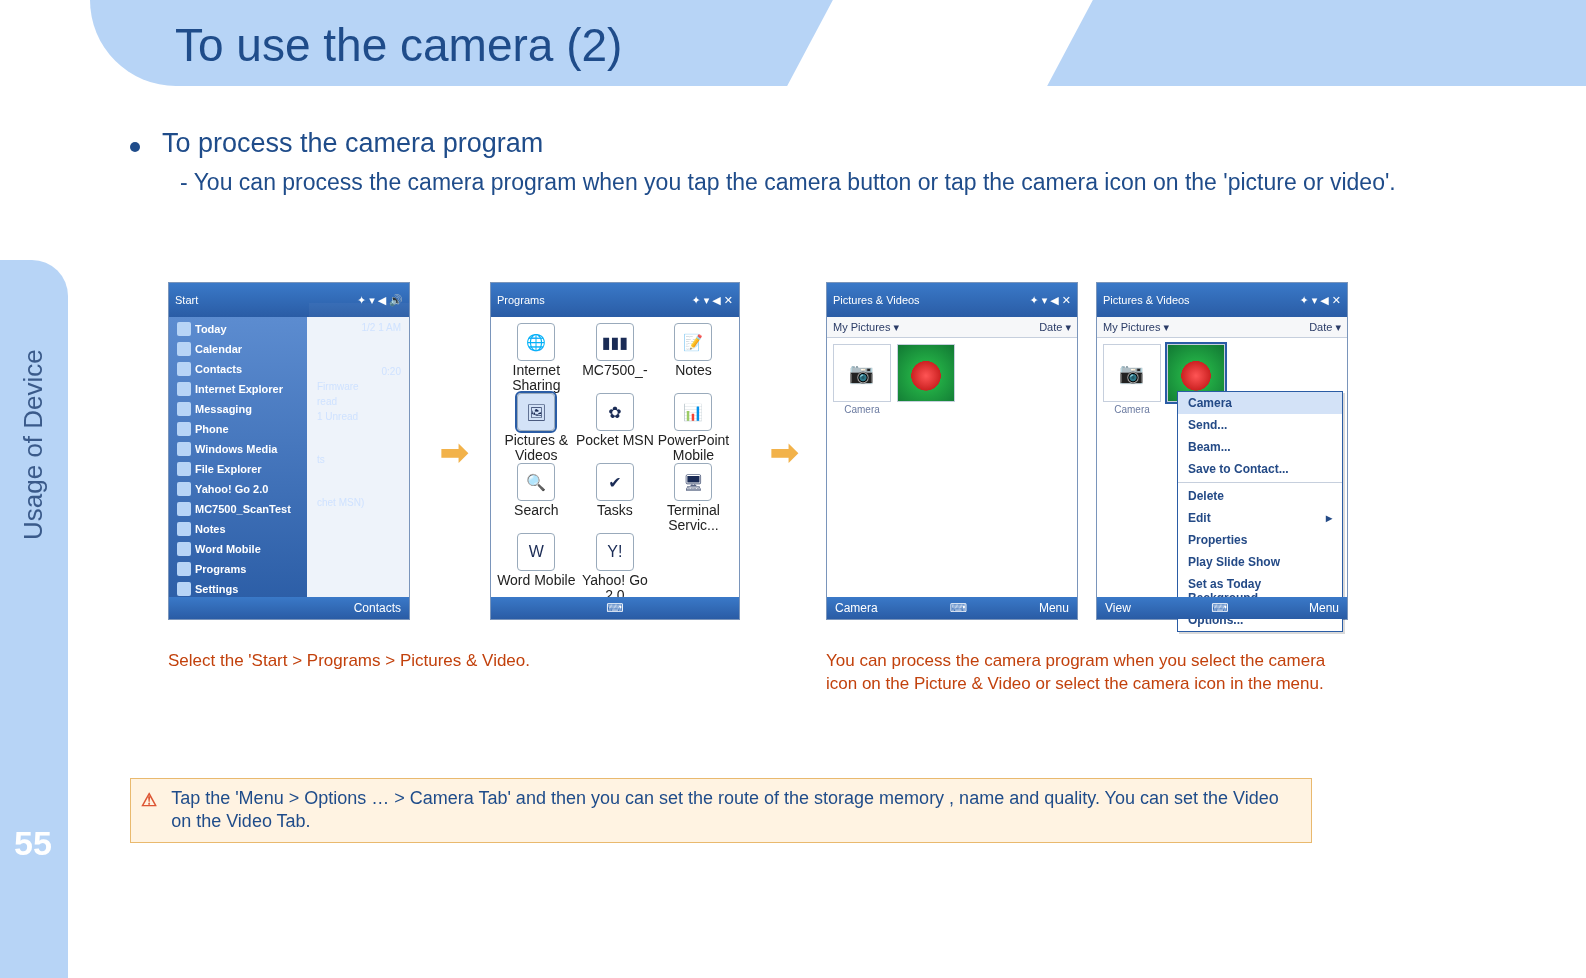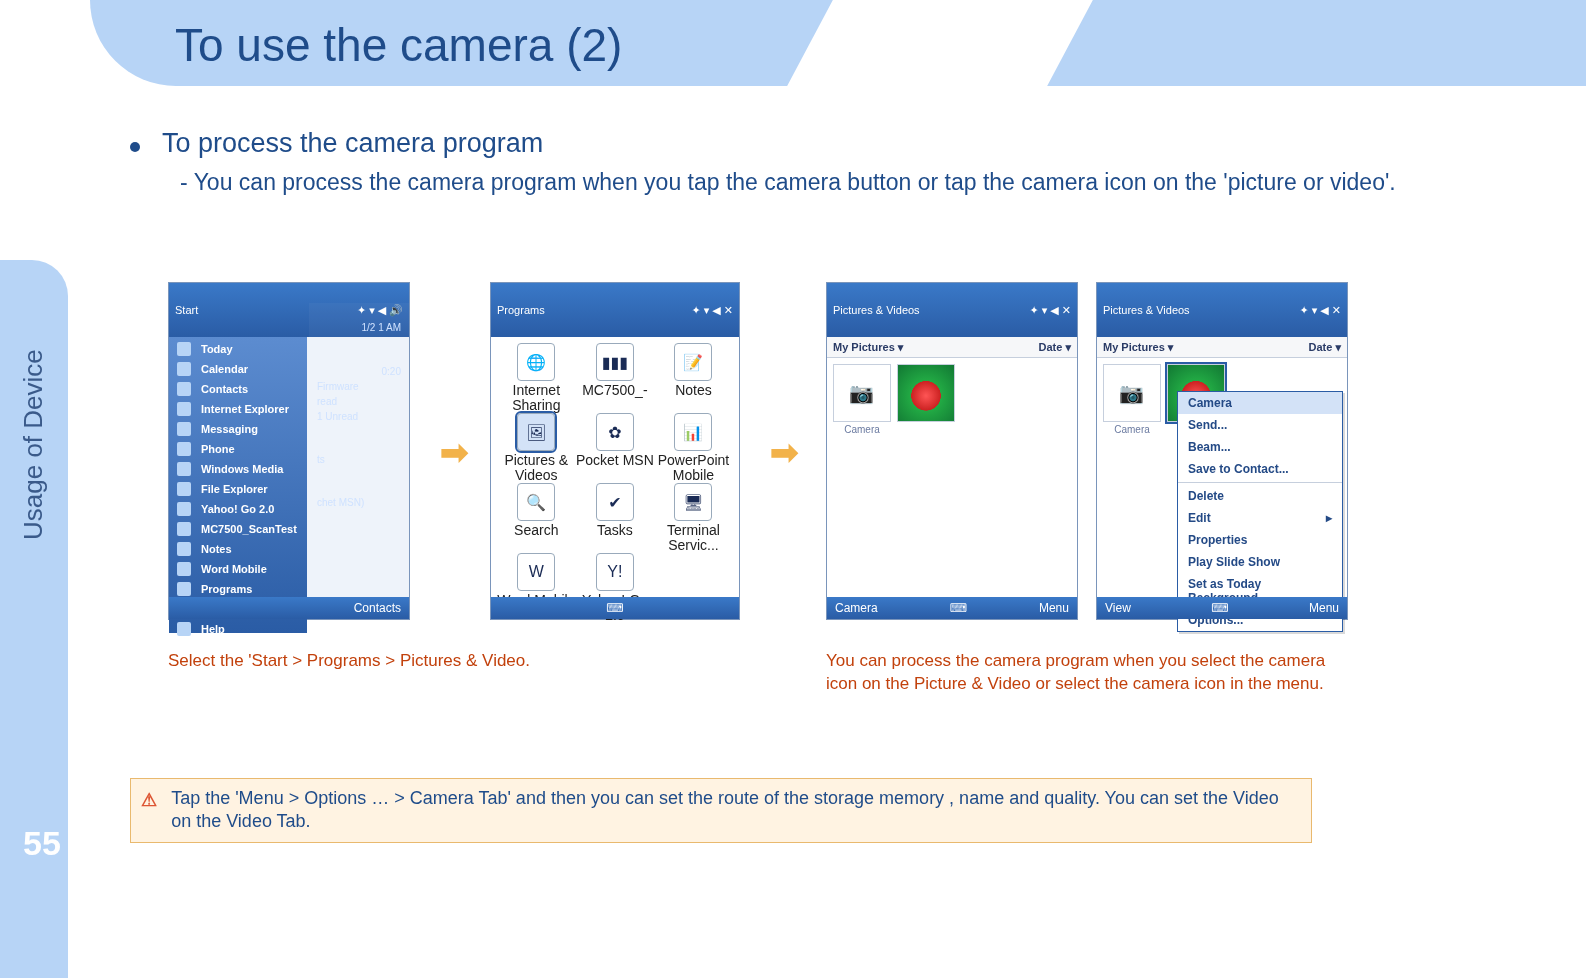--- a/index.html
+++ b/index.html
@@ -4,40 +4,40 @@
 <style>
   html,body{margin:0;padding:0;font-family:Tahoma,Verdana,Arial,sans-serif;background:#fff;color:#0f356e;}
   .page{position:relative;width:1586px;height:978px;overflow:hidden;}
   
   .hdr{position:absolute;left:90px;top:0;right:0;height:86px;background:#b7d4f6;border-bottom-left-radius:86px;}
   .hdr-right-notch{position:absolute;top:0;left:720px;width:260px;height:86px;background:#fff;transform:skewX(-28deg);}
   .hdr-title{position:absolute;left:175px;top:18px;font-size:46px;color:#1f4c8a;}
   
   .side-tab{position:absolute;left:0;top:260px;bottom:0;width:68px;background:#b7d4f6;border-top-right-radius:36px;}
   .side-label{position:absolute;left:18px;top:540px;transform:rotate(-90deg);transform-origin:left top;font-size:26px;color:#3a5a8a;white-space:nowrap;}
-  .page-num{position:absolute;left:14px;top:824px;font-size:34px;font-weight:bold;color:#fff;margin-left:9px;}
+  .page-num{position:absolute;left:14px;top:824px;font-size:34px;font-weight:bold;color:#fff;}
   
   .body{position:absolute;left:130px;top:128px;right:10px;}
   .bullet-row{display:flex;align-items:flex-start;gap:22px;}
   .bullet-dot{width:10px;height:10px;border-radius:50%;background:#1f4c8a;margin-top:14px;}
   .bullet-text{font-size:27px;color:#1f4c8a;}
   .sub-line{margin:8px 0 0 50px;font-size:23px;color:#1f4c8a;line-height:1.35;}
   
   .shot{position:absolute;border:1px solid #7a95bb;background:#eef3fa;font-size:11px;color:#1a2b55;}
-  .shot .title-bar{background:linear-gradient(#3a79c8,#2a5ca5);color:#fff;height:20px;line-height:20px;padding:17px 6px;display:flex;justify-content:space-between;align-items:center;font-size:11px;}
+  .shot .title-bar{background:linear-gradient(#3a79c8,#2a5ca5);color:#fff;height:20px;line-height:20px;padding:7px 6px;display:flex;justify-content:space-between;align-items:center;font-size:11px;}
   .shot .bottom-bar{position:absolute;left:0;right:0;bottom:0;height:22px;background:linear-gradient(#3a79c8,#2a5ca5);color:#fff;display:flex;justify-content:space-between;align-items:center;padding:0 8px;font-size:12px;}
-  .shot .folder-bar{background:#f6f7f9;border-bottom:1px solid #c6cfdd;height:20px;line-height:20px;padding:0 6px;display:flex;justify-content:space-between;color:#2a3b66;font-weight:bold;}
+  .shot .folder-bar{background:#f6f7f9;border-bottom:1px solid #c6cfdd;height:20px;line-height:20px;padding:0 6px;display:flex;justify-content:space-between;color:#2a3b66;font-weight:normal;}
   .arrow{position:absolute;color:#f2b24a;font-size:34px;font-weight:bold;}
   .grid3{display:flex;flex-wrap:wrap;padding:6px;gap:0;align-content:flex-start;}
   .app-ico{width:33.3%;height:70px;display:flex;flex-direction:column;align-items:center;justify-content:flex-start;gap:2px;}
   .app-ico .box{width:36px;height:36px;border:1px solid #9ab;border-radius:4px;background:#fff;display:flex;align-items:center;justify-content:center;font-size:16px;}
   .app-ico.selected .box{outline:2px solid #2a5ca5;background:#d3e2f7;}
   .app-ico .lbl{font-size:14px;text-align:center;line-height:1.05;color:#222;}
   .start-list{background:linear-gradient(#5c8cd0,#2a5ca5);color:#fff;padding:2px 0;}
-  .start-list .it{padding:3px 8px;font-size:11px;font-weight:bold;display:flex;align-items:center;gap:10px;}
+  .start-list .it{padding:3px 8px;font-size:11px;font-weight:bold;display:flex;align-items:center;gap:4px;}
   .start-list .sic{width:14px;height:14px;background:#b7d4f6;border-radius:2px;}
   .start-right{position:absolute;left:140px;top:20px;right:0;bottom:24px;background:rgba(255,255,255,.04);color:#cfe2ff;font-size:10px;}
   .thumb-row{display:flex;gap:6px;padding:6px;}
   .thumb{width:56px;height:56px;border:1px solid #c6cfdd;background:#fff;display:flex;align-items:center;justify-content:center;font-size:20px;color:#777;}
   .thumb.flower{background:radial-gradient(circle at 50% 55%, #f55 0%, #c22 35%, #2a4 36%, #173 100%);}
   .ctx-menu{position:absolute;right:4px;top:44px;width:164px;background:#fff;border:1px solid #2a5ca5;box-shadow:2px 2px 0 rgba(0,0,0,.15);font-size:12px;}
   .ctx-menu .mi{padding:4px 10px;font-weight:bold;color:#244a86;display:flex;justify-content:space-between;}
   .ctx-menu .mi.top{background:#d3e2f7;}
   .ctx-menu .sep{height:1px;background:#c6cfdd;margin:2px 0;}
   

